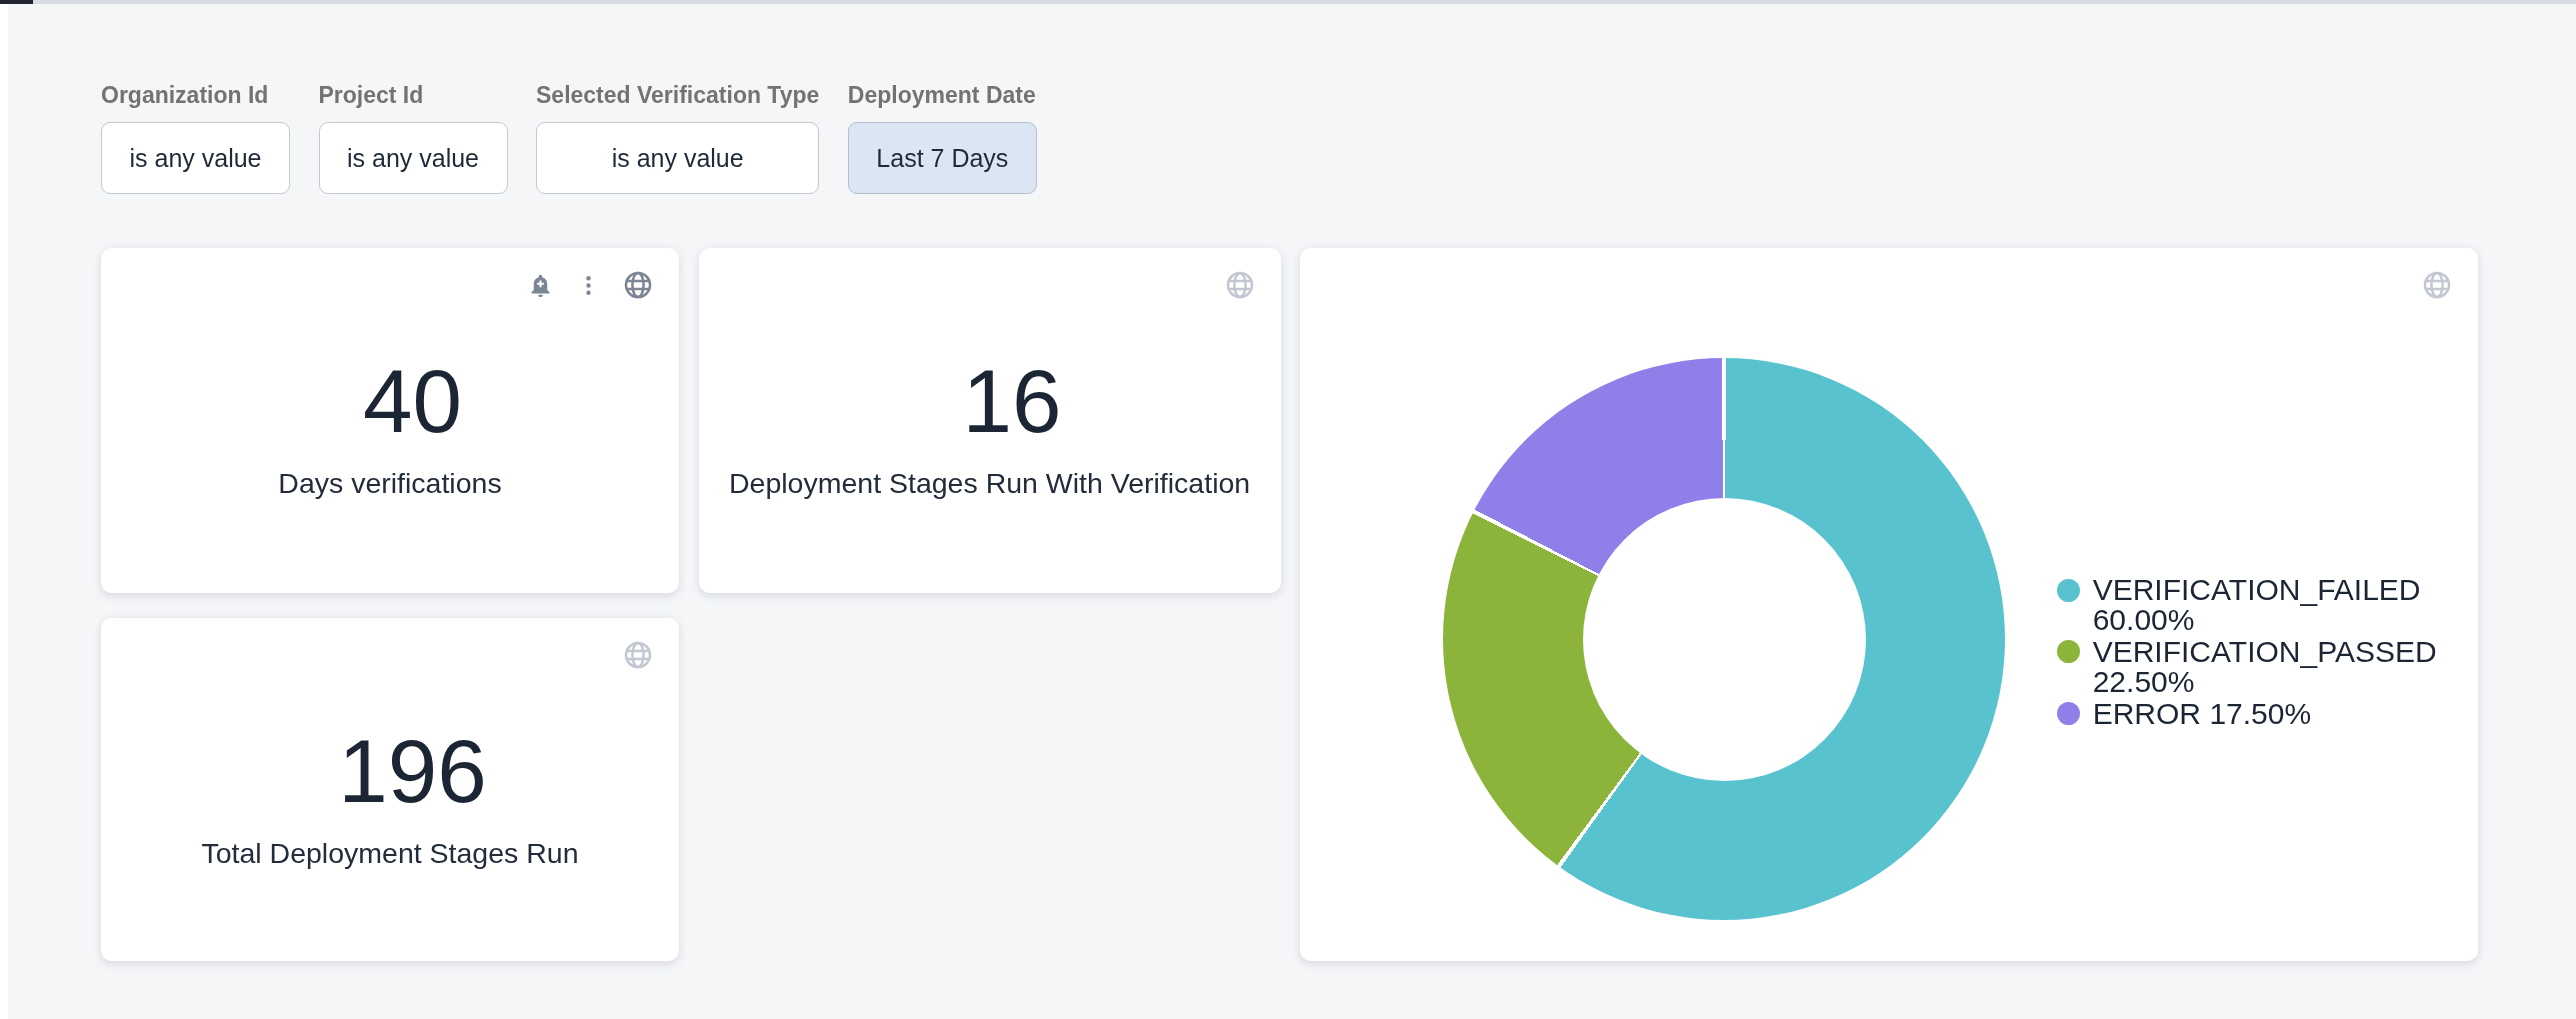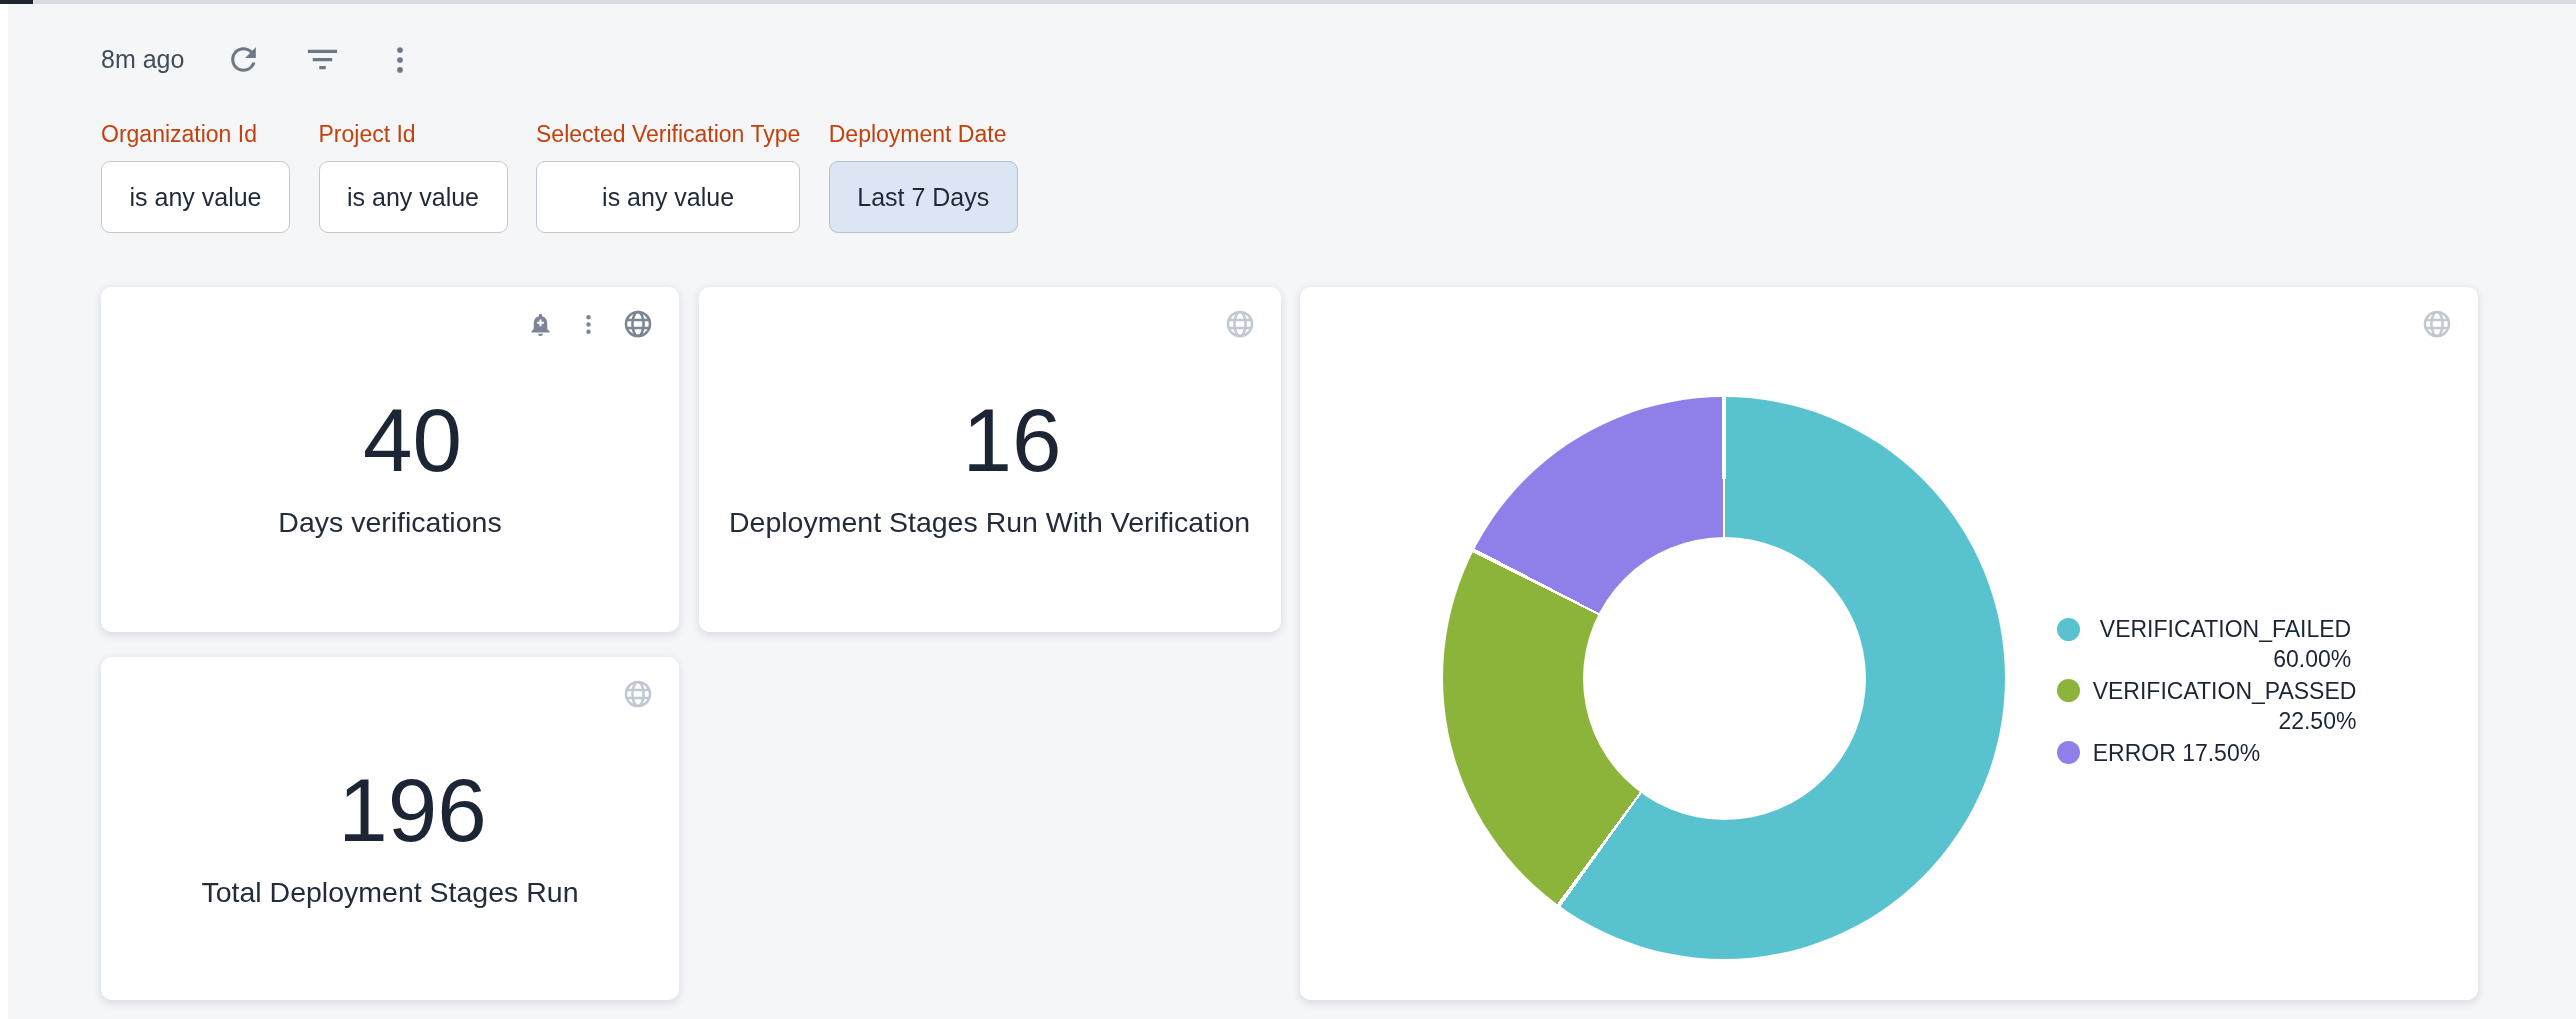--- a/index.html
+++ b/index.html
@@ -25,21 +25,21 @@
   }
   .page-title { font-size:41px; line-height:50px; font-weight:400; color:#1b2534; }
   .header-actions { display:flex; align-items:center; gap:41px; color:#6f7886; }
   .last-refresh { font-size:25px; color:#434c5b; }
   .header-actions svg { display:block; }
   .icon-btn { cursor:pointer; display:flex; align-items:center; justify-content:center; }
 
   
   .filters { margin:41px 0 0 101px; display:flex; gap:28.5px; }
   .filter-group { display:flex; flex-direction:column; }
-  .filter-label { font-size:23px; line-height:28.5px; color:#c2410c; margin-bottom:12.5px; white-space:nowrap; }
+  .filter-label { font-size:23px; line-height:28.5px; color:#737373; margin-bottom:12.5px; white-space:nowrap;font-weight:bold; }
   .filter-chip {
     min-width:189px; height:72px; padding:0 23px;
     display:flex; align-items:center; justify-content:center;
     background:#ffffff; border:1.8px solid #c3c8d1; border-radius:9px;
     font-size:25px; color:#1f2938; white-space:nowrap; cursor:pointer;
     font-family:"Liberation Sans", sans-serif;
   }
   .filter-chip.active { background:#dbe5f3; border-color:#b6bfcd; }
 
   
@@ -89,50 +89,30 @@
   }
   .legend {
     position:absolute; left:757px; top:327px; width:294px;
     display:flex; flex-direction:column; gap:1.8px;
   }
   .legend-item { display:flex; align-items:flex-start; cursor:pointer; }
   .legend-dot {
     width:23px; height:23px; border-radius:50%;
     flex:0 0 23px; margin:3.6px 12.5px 0 0; background:#ccc;
   }
-  .legend-text { font-size:23px; line-height:30px; color:#1b2534;text-align:right; }
+  .legend-text { font-size:30px; line-height:30px; color:#1b2534; }
 </style>
 </head>
 <body>
 
 <div class="top-strip"></div>
 <div class="top-strip-dark"></div>
 <div class="left-strip"></div>
 
 <div class="header">
-  <div class="header-actions">
-    <span class="last-refresh">8m ago</span>
-    <span class="icon-btn">
-      <svg width="37" height="37" viewBox="0 0 24 24" fill="currentColor">
-          <path d="M17.65 6.35A7.95 7.95 0 0 0 12 4c-4.42 0-7.99 3.58-8 8s3.57 8 8 8c3.73 0 6.84-2.55 7.73-6h-2.08A5.99 5.99 0 0 1 12 18c-3.31 0-6-2.69-6-6s2.69-6 6-6c1.66 0 3.14.69 4.22 1.78L13 11h7V4l-2.35 2.35z"></path>
-        </svg>
-    </span>
-    <span class="icon-btn">
-      <svg width="39" height="39" viewBox="0 0 24 24" fill="currentColor">
-          <path d="M10 18h4v-2h-4v2zM3 6v2h18V6H3zm3 7h12v-2H6v2z"></path>
-        </svg>
-    </span>
-    <span class="icon-btn">
-      <svg width="34" height="34" viewBox="0 0 24 24" fill="currentColor">
-          <circle cx="12" cy="5" r="2"></circle>
-          <circle cx="12" cy="12" r="2"></circle>
-          <circle cx="12" cy="19" r="2"></circle>
-        </svg>
-    </span>
-  </div>
 </div>
 
 <div class="filters">
   <div class="filter-group">
     <div class="filter-label">Organization Id</div>
     <button class="filter-chip">is any value</button>
   </div>
   <div class="filter-group">
     <div class="filter-label">Project Id</div>
     <button class="filter-chip">is any value</button>

